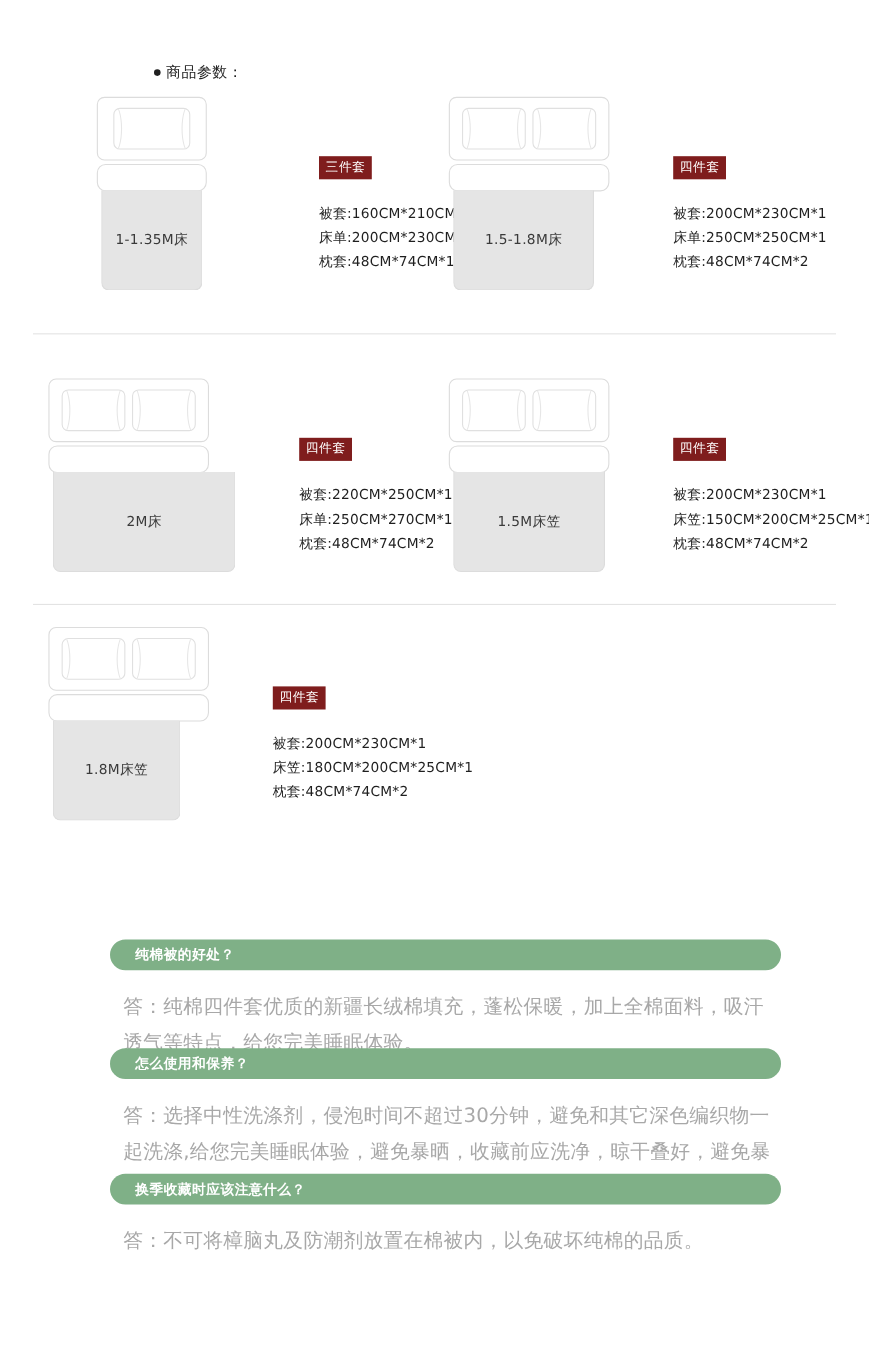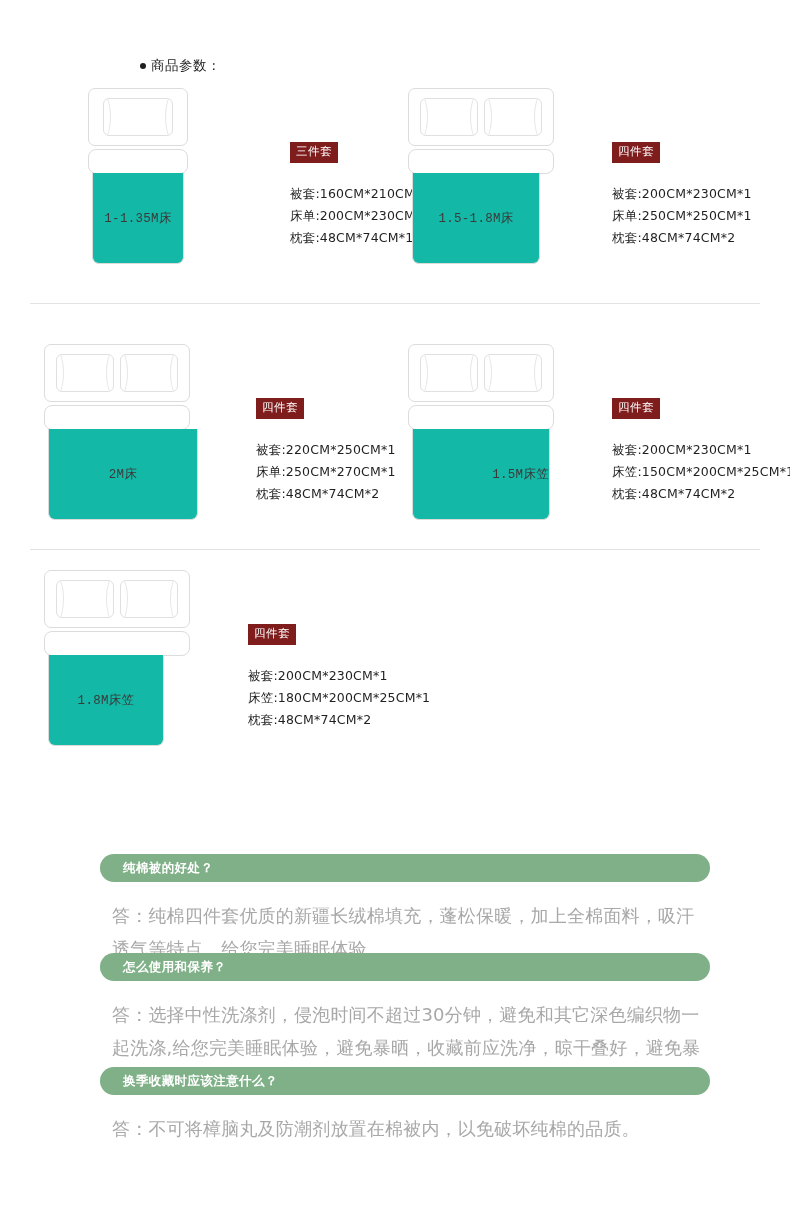--- a/index.html
+++ b/index.html
@@ -88,26 +88,25 @@
   .bed .band {
     border: 1px solid #dcdcdc;
     border-radius: 8px;
     background: #fff;
     margin-top: 3px;
   }
   .bed .body {
     border: 1px solid #dcdcdc;
     border-top: none;
     border-radius: 0 0 7px 7px;
-    background: #14b8a6;
+    background: #e5e5e5;
     margin-top: -1px;
     display: flex;
     align-items: center;
     justify-content: center;
-    font-family: Liberation Mono, monospace;
   }
   .bed .body .label {
     font-size: 12.5px;
     color: #3a3a3a;
     letter-spacing: .3px;
     white-space: nowrap;
   }
 
   
   .spec-text {
@@ -204,40 +203,40 @@
   </div>
 </div>
 
 <div class="spec" style="left:44px; top:344px;">
   <div class="bed">
     <div class="pillow-zone" style="width:146px; height:58px;">
       <div class="pillow" style="width:58px; height:38px;"></div>
       <div class="pillow" style="width:58px; height:38px;"></div>
     </div>
     <div class="band" style="width:146px; height:25px;"></div>
-    <div class="body" style="width:150px; height:91px; margin-left:4px;">
+    <div class="body" style="width:166px; height:91px; margin-left:4px;">
       <span class="label">2M床</span>
     </div>
   </div>
   <div class="spec-text" style="margin-left:58px;">
     <div class="badge">四件套</div>
     <div class="spec-line">被套:220CM*250CM*1</div>
     <div class="spec-line">床单:250CM*270CM*1</div>
     <div class="spec-line">枕套:48CM*74CM*2</div>
   </div>
 </div>
 
 <div class="spec" style="left:408px; top:344px;">
   <div class="bed">
     <div class="pillow-zone" style="width:146px; height:58px;">
       <div class="pillow" style="width:58px; height:38px;"></div>
       <div class="pillow" style="width:58px; height:38px;"></div>
     </div>
     <div class="band" style="width:146px; height:25px;"></div>
-    <div class="body" style="width:138px; height:91px; margin-left:4px;justify-content:flex-end;">
+    <div class="body" style="width:138px; height:91px; margin-left:4px;">
       <span class="label">1.5M床笠</span>
     </div>
   </div>
   <div class="spec-text" style="margin-left:58px;">
     <div class="badge">四件套</div>
     <div class="spec-line">被套:200CM*230CM*1</div>
     <div class="spec-line">床笠:150CM*200CM*25CM*1</div>
     <div class="spec-line">枕套:48CM*74CM*2</div>
   </div>
 </div>

